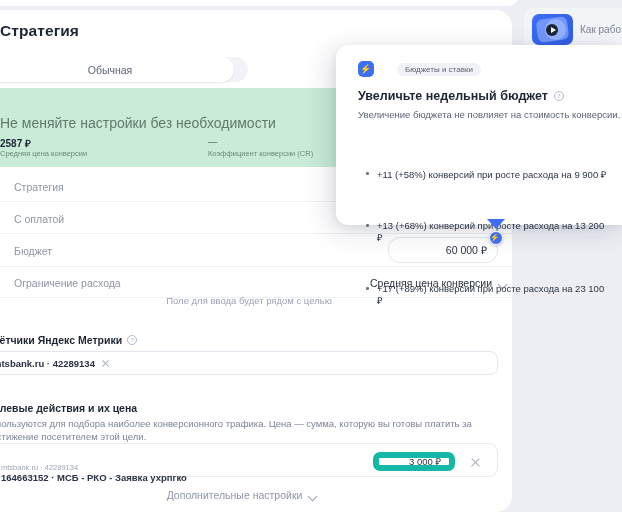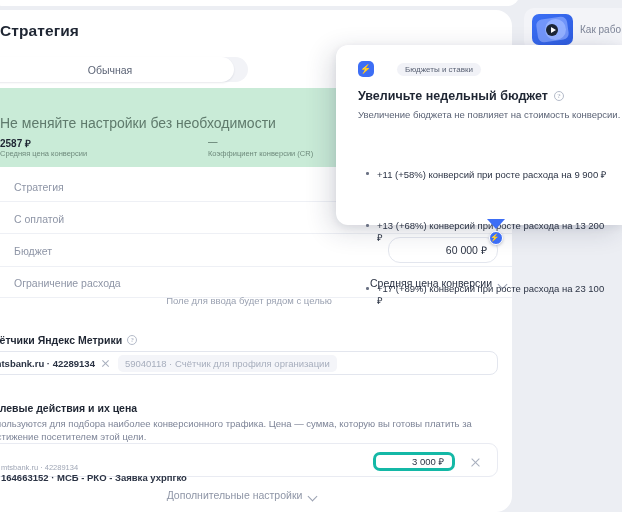--- a/index.html
+++ b/index.html
@@ -197,21 +197,21 @@
     position: absolute; left: 14px; top: 6px;
     font-size: 9.5px; font-weight: bold; color: #2b3344; margin-top: 22px;
   }
   .goal-sub {
     position: absolute; left: 14px; top: 19px;
     font-size: 7.5px; color: #a0a7b6;
   }
   .goal-price {
     position: absolute; right: 42px; top: 8px;
     width: 82px; height: 19px;
-    background: #fff; border: 3px solid #14b8a6; border-radius: 7px;
+    background: #fff; border: 6px solid #14b8a6; border-radius: 7px;
     display: flex; align-items: center; justify-content: flex-end;
     padding-right: 8px;
     font-size: 9.5px; color: #2b3344;
   }
   .goal-x {
     position: absolute; right: 16px; top: 13px;
     width: 11px; height: 11px;
   }
   .goal-x::before, .goal-x::after {
     content: ""; position: absolute; left: 0; top: 5px;
@@ -382,21 +382,20 @@
   <div class="metrika-label">
     <span>Счётчики Яндекс Метрики</span>
     <span class="info-icon">?</span>
   </div>
 
   <div class="metrika-box">
     <span class="chip-selected">
       <span>mtsbank.ru · 42289134</span>
       <span class="chip-x"></span>
     </span>
-    <span class="chip-placeholder">59040118 · Счётчик для профиля организации</span>
   </div>
 
   <div class="goals-title">Целевые действия и их цена</div>
   <div class="goals-desc">используются для подбора наиболее конверсионного трафика. Цена — сумма, которую вы готовы платить за достижение посетителем этой цели.</div>
 
   <div class="goal-row">
     <div class="goal-name">164663152 · МСБ - РКО - Заявка ухрпгко</div>
     <div class="goal-sub">mtsbank.ru · 42289134</div>
     <div class="goal-price">3 000 ₽</div>
     <div class="goal-x"></div>

